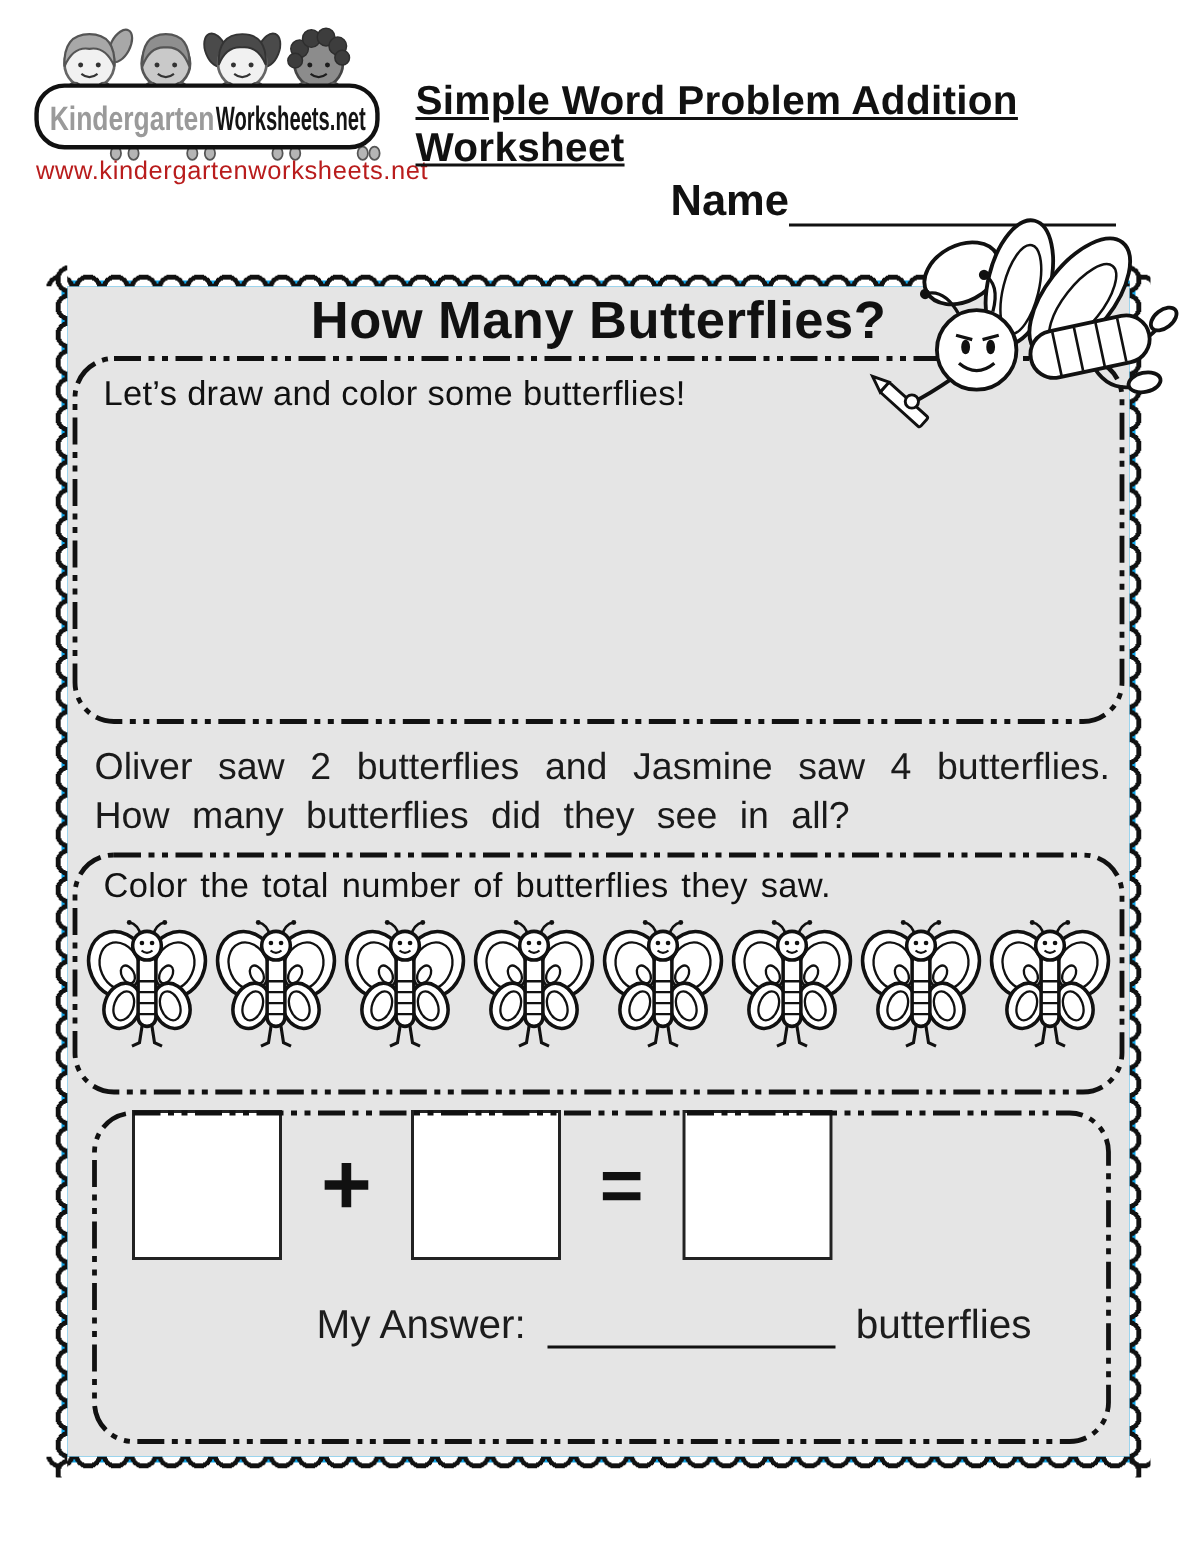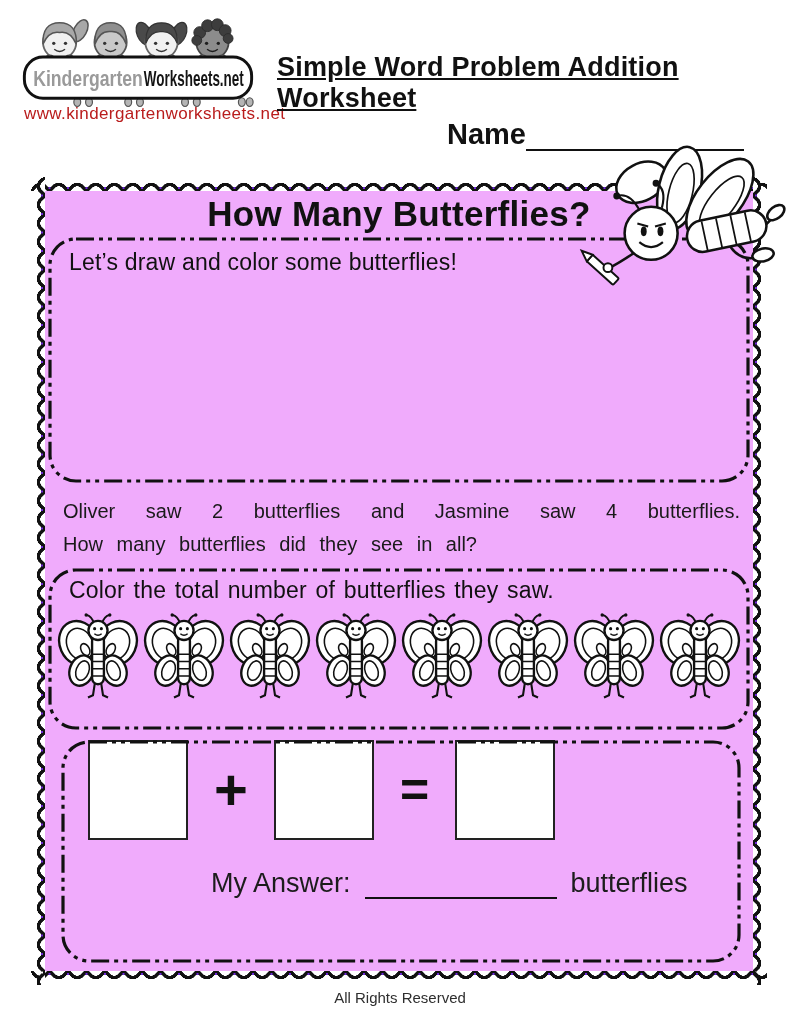--- a/index.html
+++ b/index.html
@@ -9,21 +9,21 @@
   }
   
   .logo{position:absolute;left:20px;top:12px;}
   .site-url{position:absolute;left:24px;top:104px;font-size:17px;letter-spacing:.4px;color:#b91c1c;}
   .doc-title{position:absolute;left:277px;top:52px;width:530px;font-size:27px;font-weight:600;letter-spacing:.2px;text-decoration:underline;}
   .name-row{position:absolute;left:447px;top:118px;font-size:29px;font-weight:600;display:flex;align-items:center;}
   .name-line{display:inline-block;width:218px;border-bottom:2.5px solid #111;height:30px;}
   
   .sheet{
     position:absolute;left:41px;top:187px;width:716px;height:788px;box-sizing:border-box;
-    border:4px solid #6d28d9;border-radius:4px;background:#f0abfc;
+    border:4px solid #0ea5e9;border-radius:4px;background:#e5e5e5;
   }
   .sc{position:absolute;pointer-events:none;}
   .sc-top{left:-14px;right:-14px;bottom:100%;height:15px;
     background-image:radial-gradient(circle 9.5px at 9.25px 16.5px,#fff 0 6.3px,#111 6.3px 9.5px,rgba(0,0,0,0) 9.5px);
     background-size:18.5px 15px;background-repeat:repeat-x;background-position:left bottom;}
   .sc-bottom{left:-14px;right:-14px;top:100%;height:15px;
     background-image:radial-gradient(circle 9.5px at 9.25px -1.5px,#fff 0 6.3px,#111 6.3px 9.5px,rgba(0,0,0,0) 9.5px);
     background-size:18.5px 15px;background-repeat:repeat-x;background-position:left top;}
   .sc-left{right:100%;top:-14px;bottom:-14px;width:15px;
     background-image:radial-gradient(circle 9.5px at 16.5px 9.25px,#fff 0 6.3px,#111 6.3px 9.5px,rgba(0,0,0,0) 9.5px);
@@ -32,21 +32,21 @@
     background-image:radial-gradient(circle 9.5px at -1.5px 9.25px,#fff 0 6.3px,#111 6.3px 9.5px,rgba(0,0,0,0) 9.5px);
     background-size:15px 18.5px;background-repeat:repeat-y;background-position:left top;}
   
   .sheet-inner{position:relative;width:100%;height:100%;}
   .ws-heading{margin-top:2px;text-align:center;font-size:35px;font-weight:600;line-height:42px;letter-spacing:.3px;}
   .dashed-box{position:relative;box-sizing:border-box;margin-left:3px;width:702px;}
   .dashed-box svg.border{position:absolute;left:0;top:0;pointer-events:none;}
   .box-draw{margin-top:2px;height:246px;}
   .box-label{font-size:23px;letter-spacing:.2px;}
   .box-draw .box-label{padding:12px 0 0 21px;}
-  .problem{margin:12px 13px 0 18px;font-size:20px;line-height:33px;color:#1a1a1a;}
+  .problem{margin:12px 13px 0 18px;font-size:25px;line-height:33px;color:#1a1a1a;}
   .problem .l1{text-align:justify;text-align-last:justify;}
   .problem .l2{word-spacing:8px;}
   .box-color{margin-top:7px;height:162px;}
   .box-color .box-label{padding:9px 0 0 21px;word-spacing:2px;}
   .butterfly-row{display:flex;justify-content:space-between;padding:4px 9px 0 9px;}
   .box-answer{margin-top:10px;margin-left:16px;width:680px;height:223px;}
   .box-answer .box-label{padding:13px 0 0 45px;font-size:24px;word-spacing:3px;}
   .equation{display:flex;align-items:center;gap:26px;margin:4px 0 0 27px;}
   .num-box{width:100px;height:100px;box-sizing:border-box;border:2.5px solid #222;background:#fff;}
   .op{font-size:58px;font-weight:700;line-height:1;color:#111;}
@@ -263,16 +263,15 @@
       <circle cx="39" cy="56" r="2.2" fill="#111"></circle>
       <circle cx="79" cy="43" r="2.2" fill="#111"></circle>
       <ellipse cx="66.5" cy="92" rx="3" ry="5" fill="#111" stroke="none"></ellipse>
       <ellipse cx="83.5" cy="92" rx="3" ry="5" fill="#111" stroke="none"></ellipse>
       <path d="M60 84 L71 87 M78 87 L89 84" stroke-width="2.2" fill="none"></path>
       <path d="M62 103 Q74 113 86 103" fill="none" stroke-width="2.2"></path>
     </g>
   </svg>
 
   <div class="footer">
-    <div>All Rights Reserved</div>
   </div>
 
 </div>
 
 </body></html>

